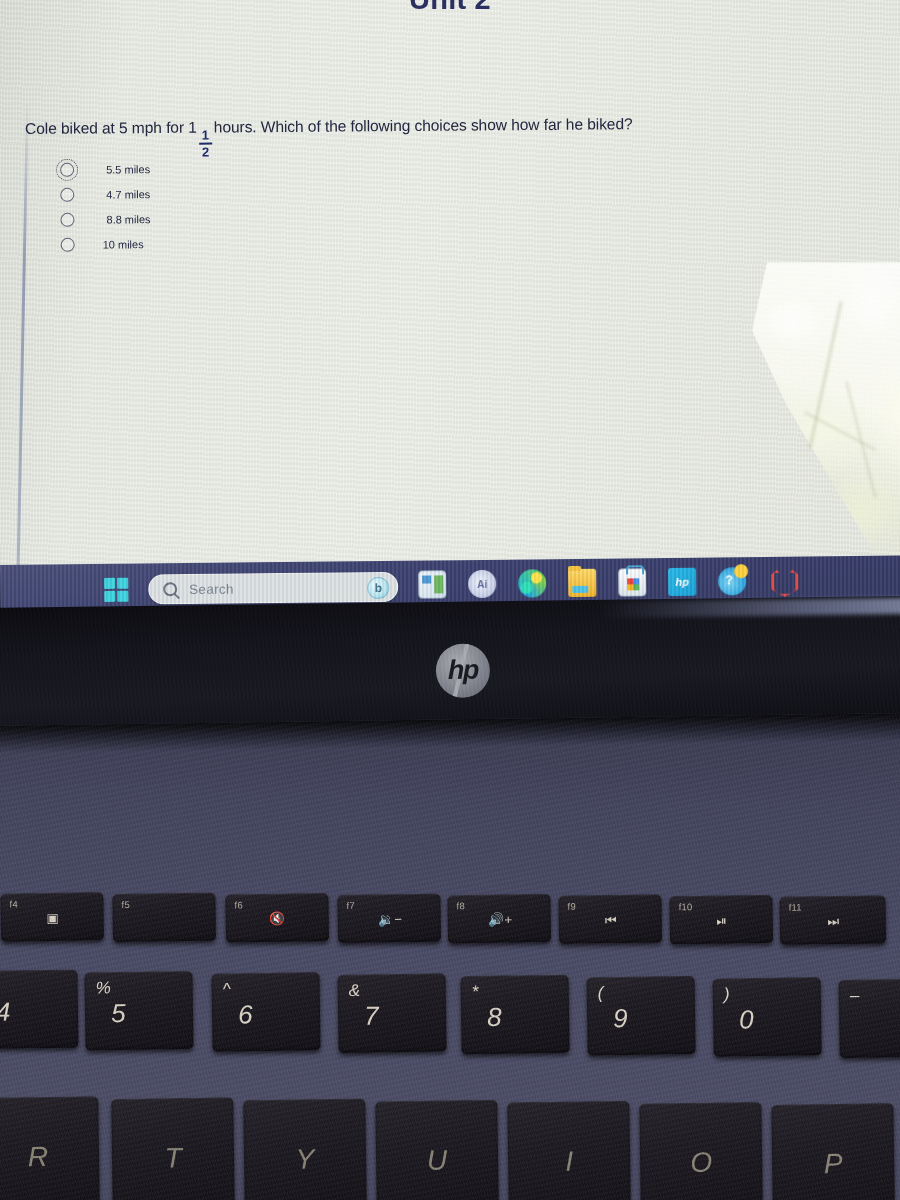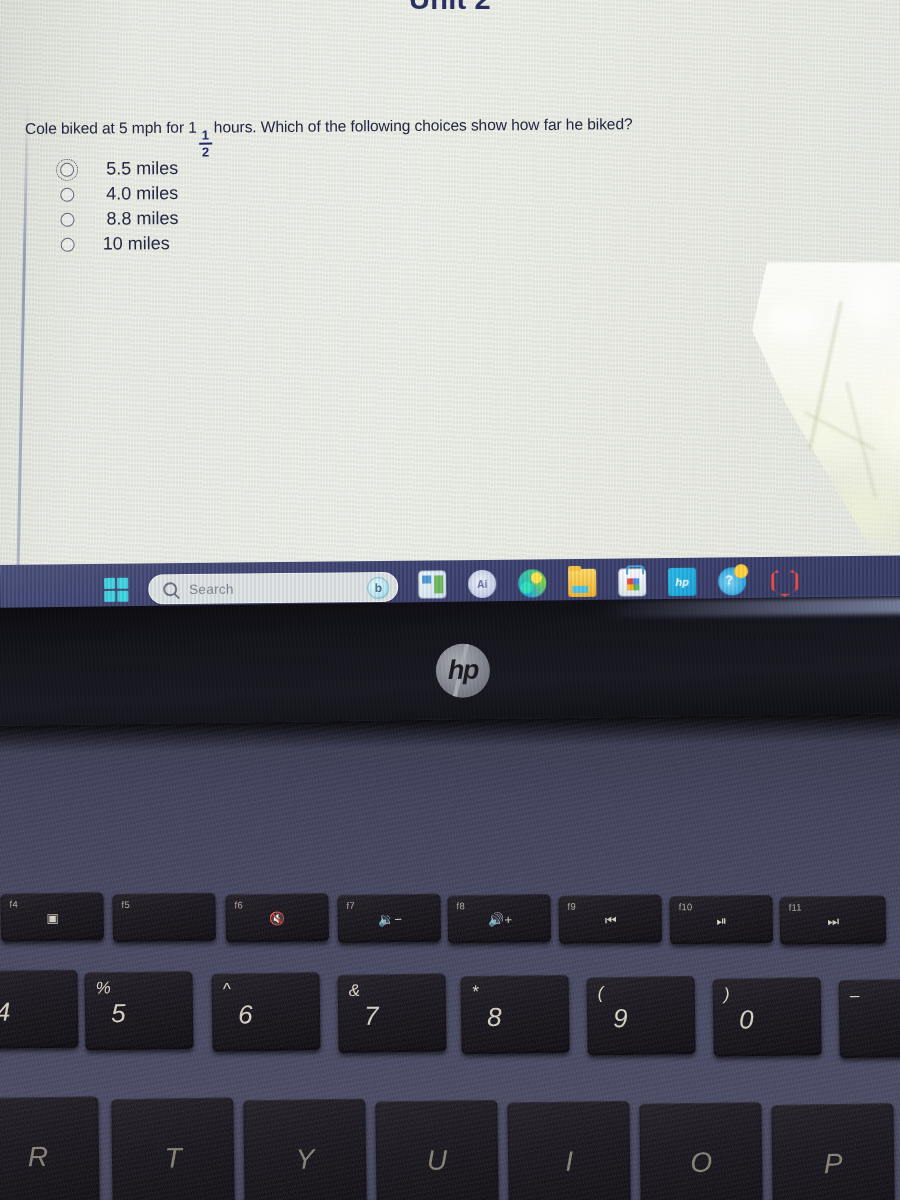--- a/index.html
+++ b/index.html
@@ -143,21 +143,21 @@
     height: 25px;
   }
   .radio {
     width: 14px; height: 14px;
     border: 1.6px solid #5d6475;
     border-radius: 50%;
     background: rgba(255,255,255,0.22);
   }
   .radio.focused { outline: 1.5px dotted #4a4f60; outline-offset: 3px; }
   .choice-label {
-    font-size: 18px;
+    font-size: 11px;
     color: #242840;
     margin-left: 22px;
     white-space: nowrap;
   }
   .choice-row[data-last="true"] .choice-label { margin-left: 18px; }
 
   
   #taskbar {
     position: absolute;
     left: 0; top: 565px;
@@ -431,21 +431,21 @@
         <span class="radio-wrap">
           <span class="radio focused"></span>
         </span>
         <span class="choice-label">5.5 miles</span>
       </div>
 
       <div class="choice-row">
         <span class="radio-wrap">
           <span class="radio"></span>
         </span>
-        <span class="choice-label">4.0 miles</span>
+        <span class="choice-label">4.7 miles</span>
       </div>
 
       <div class="choice-row">
         <span class="radio-wrap">
           <span class="radio"></span>
         </span>
         <span class="choice-label">8.8 miles</span>
       </div>
 
       <div class="choice-row" data-last="true">

